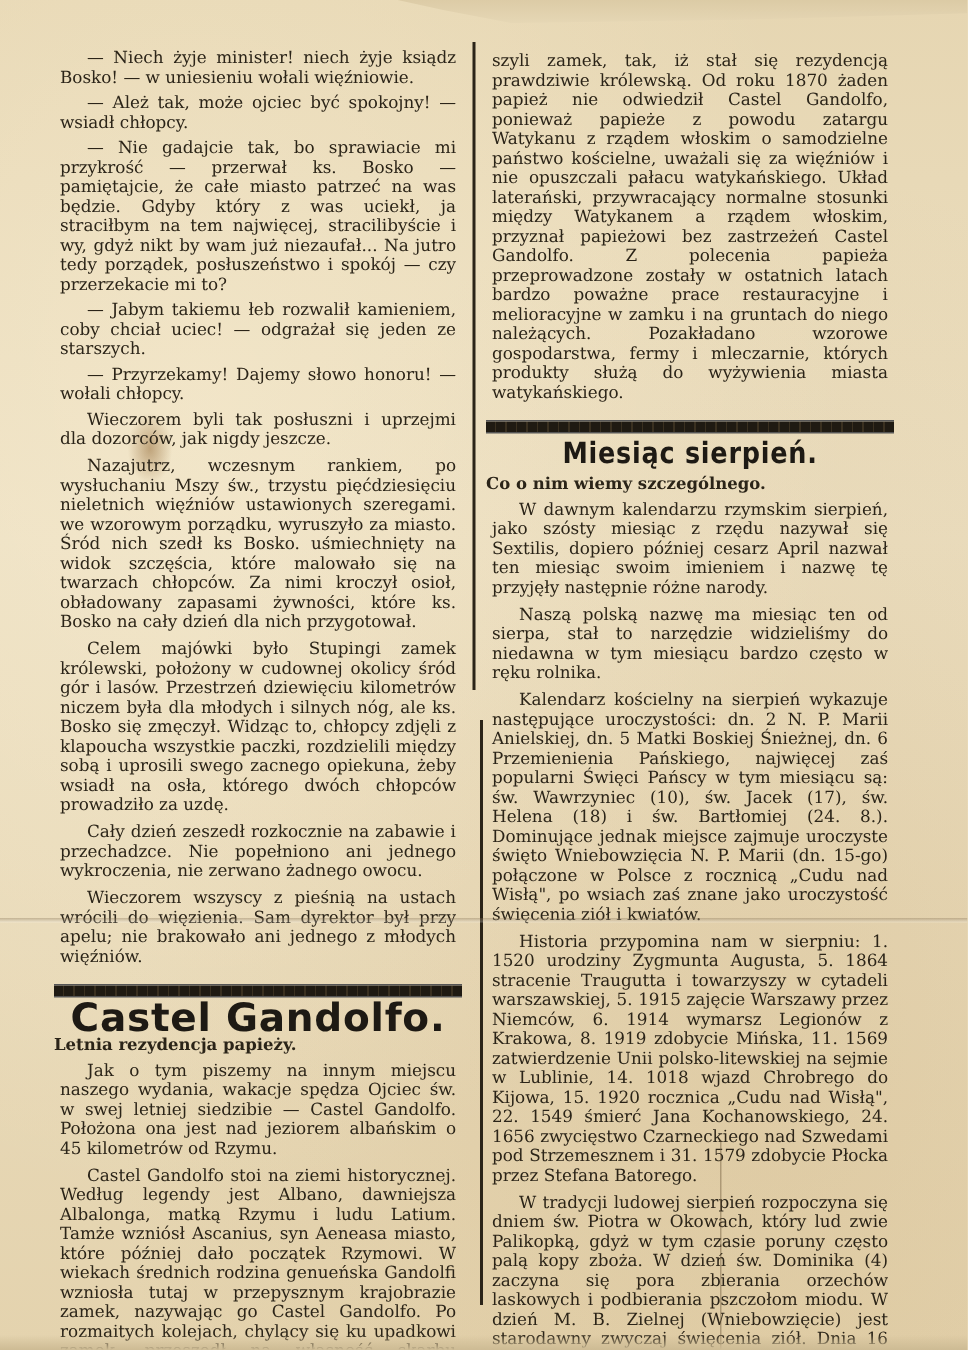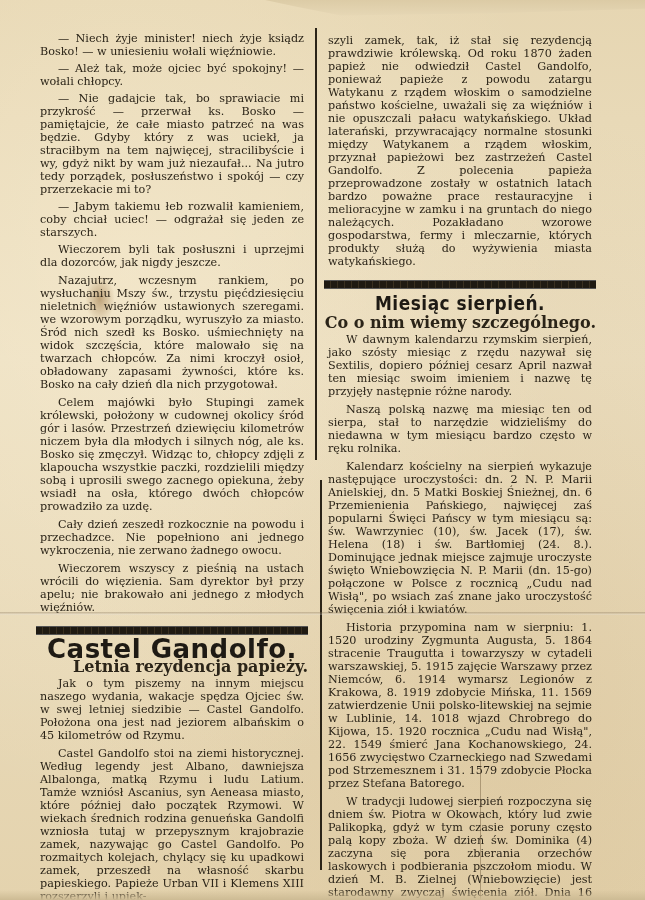--- a/index.html
+++ b/index.html
@@ -39,21 +39,21 @@
     border-top: 1px solid #555; border-bottom: 1px solid #555;
   }
   .headline {
     font-family: "DejaVu Sans", "Liberation Sans", sans-serif;
     font-weight: bold; text-align: center; text-indent: 0;
     letter-spacing: 0.5px; color: #1e1a14;
   }
   .hl-castel { font-size: 26px; margin: 6px 0 4px 0; }
   .hl-sierpien { font-size: 17px; margin: 4px 0 6px 0; transform: scaleY(1.15); }
   .subhead {
-    font-weight: bold; text-align: right; font-size: 16px; margin-bottom: 3px; text-indent: 0;
+    font-weight: bold; text-align: left; font-size: 11px; margin-bottom: 3px; text-indent: 0;
   }
   .stain {
     position: absolute; left: 85px; top: 275px; width: 30px; height: 48px;
     background: radial-gradient(ellipse, rgba(150,110,60,0.55), rgba(150,110,60,0) 70%);
     border-radius: 50%;
   }
   .fold-h {
     position: absolute; left: 0; top: 612px; width: 645px; height: 3px;
     background: linear-gradient(180deg, rgba(120,100,70,0.35), rgba(255,255,255,0.25));
   }
@@ -69,27 +69,28 @@
 <body>
 
 <div class="tear"></div>
 <div class="stain"></div>
 <div class="rule-v"></div>
 <div class="rule-v2"></div>
 
 <div class="col col-left">
   <div>
     <p>— Niech żyje minister! niech żyje ksiądz Bosko! — w uniesieniu wołali więźniowie.</p>
-    <p>— Ależ tak, może ojciec być spokojny! — wołali chłopcy.</p>
+    <p>— Ależ tak, może ojciec być spokojny! — wsiadł chłopcy.</p>
     <p>— Nie gadajcie tak, bo sprawiacie mi przykrość — przerwał ks. Bosko — pamiętajcie, że całe miasto patrzeć na was będzie. Gdyby który z was uciekł, ja straciłbym na tem najwięcej, stracilibyście i wy, gdyż nikt by wam już niezaufał... Na jutro tedy porządek, posłuszeństwo i spokój — czy przerzekacie mi to?</p>
     <p>— Jabym takiemu łeb rozwalił kamieniem, coby chciał uciec! — odgrażał się jeden ze starszych.</p>
+    <p>— Przyrzekamy! Dajemy słowo honoru! — wołali chłopcy.</p>
     <p>Wieczorem byli tak posłuszni i uprzejmi dla dozorców, jak nigdy jeszcze.</p>
     <p class="gap">Nazajutrz, wczesnym rankiem, po wysłuchaniu Mszy św., trzystu pięćdziesięciu nieletnich więźniów ustawionych szeregami. we wzorowym porządku, wyruszyło za miasto. Śród nich szedł ks Bosko. uśmiechnięty na widok szczęścia, które malowało się na twarzach chłopców. Za nimi kroczył osioł, obładowany zapasami żywności, które ks. Bosko na cały dzień dla nich przygotował.</p>
     <p class="gap">Celem majówki było Stupingi zamek królewski, położony w cudownej okolicy śród gór i lasów. Przestrzeń dziewięciu kilometrów niczem była dla młodych i silnych nóg, ale ks. Bosko się zmęczył. Widząc to, chłopcy zdjęli z klapoucha wszystkie paczki, rozdzielili między sobą i uprosili swego zacnego opiekuna, żeby wsiadł na osła, którego dwóch chłopców prowadziło za uzdę.</p>
-    <p class="gap">Cały dzień zeszedł rozkocznie na powodu i przechadzce. Nie popełniono ani jednego wykroczenia, nie zerwano żadnego owocu.</p>
+    <p class="gap">Cały dzień zeszedł rozkocznie na zabawie i przechadzce. Nie popełniono ani jednego wykroczenia, nie zerwano żadnego owocu.</p>
     <p class="gap">Wieczorem wszyscy z pieśnią na ustach wrócili do więzienia. Sam dyrektor był przy apelu; nie brakowało ani jednego z młodych więźniów.</p>
   </div>
   <div class="sep"></div>
   <div>
     <div class="headline hl-castel">Castel Gandolfo.</div>
     <div class="subhead">Letnia rezydencja papieży.</div>
     <p>Jak o tym piszemy na innym miejscu naszego wydania, wakacje spędza Ojciec św. w swej letniej siedzibie — Castel Gandolfo. Położona ona jest nad jeziorem albańskim o 45 kilometrów od Rzymu.</p>
     <p class="gap">Castel Gandolfo stoi na ziemi historycznej. Według legendy jest Albano, dawniejsza Albalonga, matką Rzymu i ludu Latium. Tamże wzniósł Ascanius, syn Aeneasa miasto, które później dało początek Rzymowi. W wiekach średnich rodzina genueńska Gandolfi wzniosła tutaj w przepysznym krajobrazie zamek, nazywając go Castel Gandolfo. Po rozmaitych kolejach, chylący się ku upadkowi zamek, przeszedł na własność skarbu papieskiego. Papieże Urban VII i Klemens XIII rozszerzyli i upięk-</p>
   </div>
 </div>

